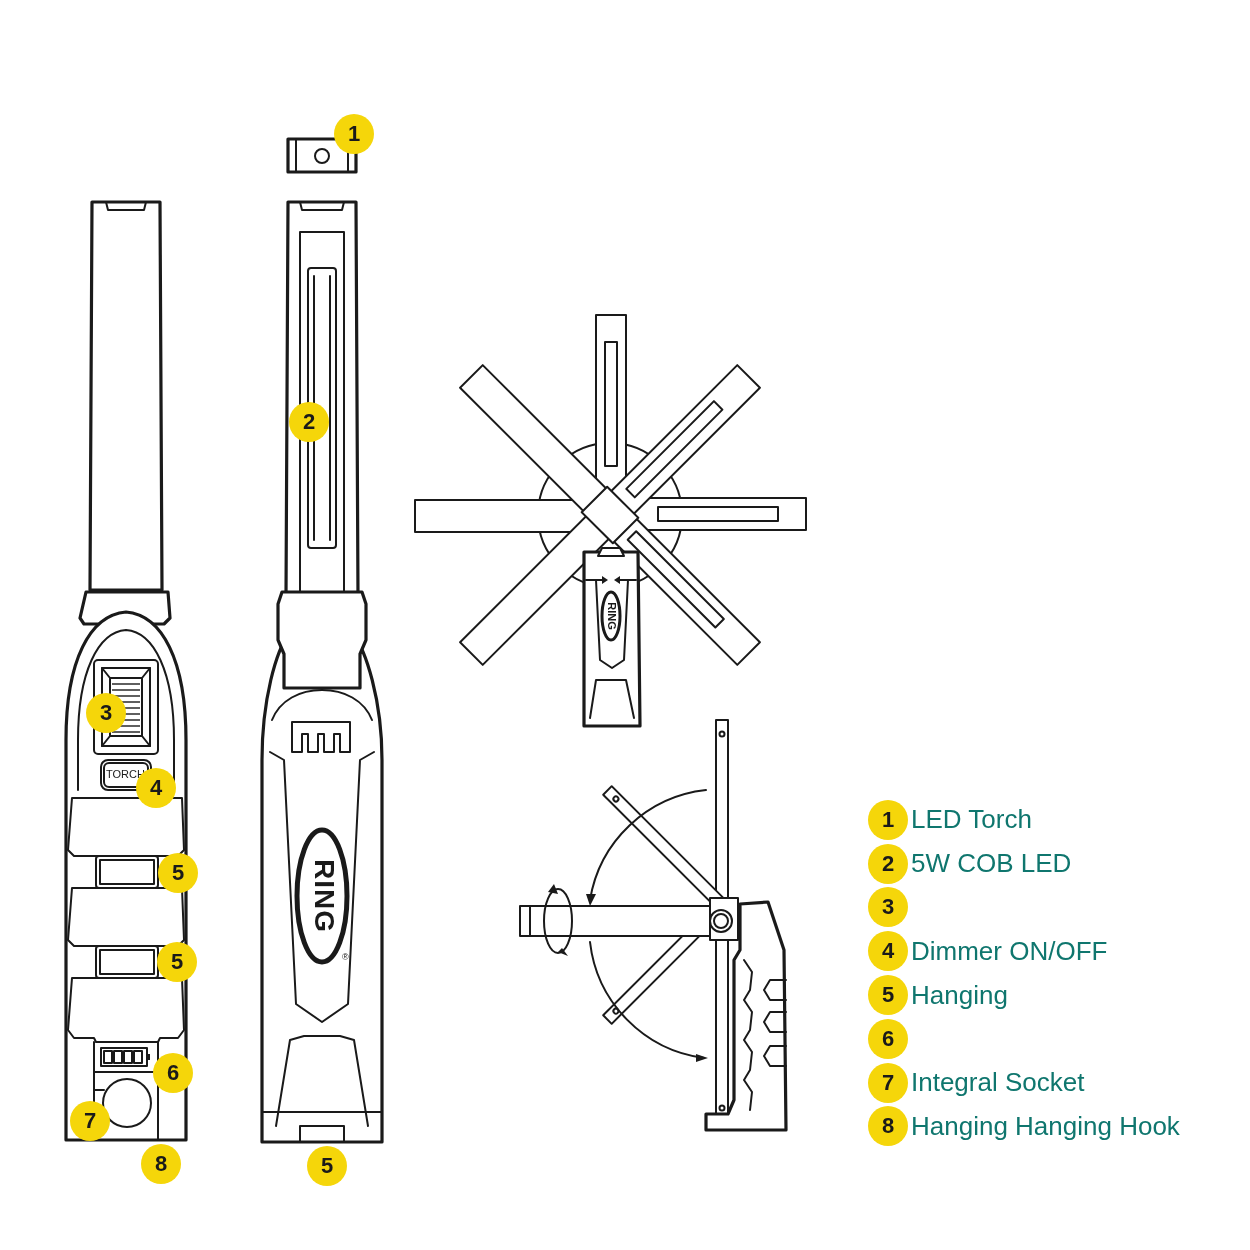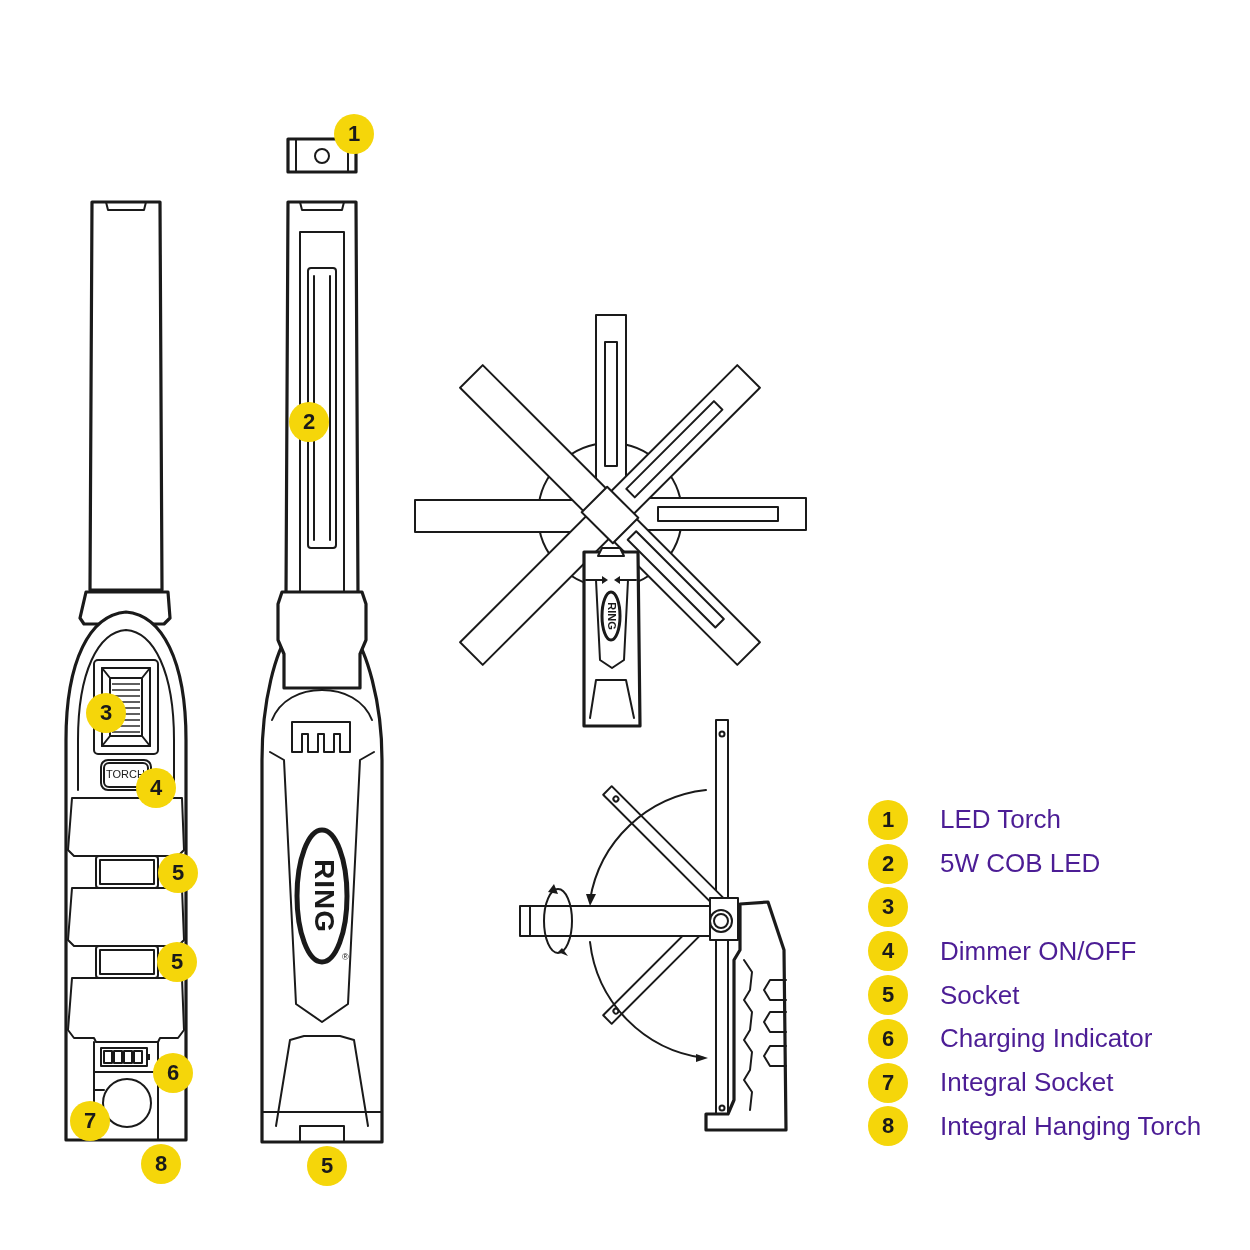--- a/index.html
+++ b/index.html
@@ -10,21 +10,21 @@
     .lnw { fill: #ffffff; stroke: #1a1a1a; stroke-width: 2; stroke-linejoin: round; }
     .thick { fill: #ffffff; stroke: #1a1a1a; stroke-width: 3.2; stroke-linejoin: round; }
     .thin { fill: none; stroke: #1a1a1a; stroke-width: 1.4; }
     .badge { position: absolute; width: 40px; height: 40px; border-radius: 50%;
              background: #f5d60a; color: #1a1a1a; font-weight: bold; font-size: 22px;
              display: flex; align-items: center; justify-content: center;
              font-family: "Liberation Sans", sans-serif; }
     .legend { position: absolute; left: 868px; top: 798px; width: 360px; }
     .legend-item { display: flex; align-items: center; height: 43.8px; }
     .legend-item .badge { position: static; flex: 0 0 40px; }
-    .legend-label { margin-left: 32px; font-size: 26px; color: #4c1d95; white-space: nowrap; }
+    .legend-label { margin-left: 3px; font-size: 26px; color: #0f766e; white-space: nowrap; }
     .torch-btn-text { position: absolute; left: 106px; top: 768px; font-size: 11px; color: #1a1a1a; }
   </style>
 </head>
 <body>
 
 <svg id="drawing" viewBox="0 0 1250 1250" xmlns="http://www.w3.org/2000/svg">
 
   <g>
 
     <path class="thick" d="M92,202 L160,202 L162,590 L90,590 Z"></path>
@@ -204,27 +204,26 @@
   </div>
   <div class="legend-item">
     <div class="badge">3</div>
   </div>
   <div class="legend-item">
     <div class="badge">4</div>
     <span class="legend-label">Dimmer ON/OFF</span>
   </div>
   <div class="legend-item">
     <div class="badge">5</div>
-    <span class="legend-label">Socket</span>
+    <span class="legend-label">Hanging</span>
   </div>
   <div class="legend-item">
     <div class="badge">6</div>
-    <span class="legend-label">Charging Indicator</span>
   </div>
   <div class="legend-item">
     <div class="badge">7</div>
     <span class="legend-label">Integral Socket</span>
   </div>
   <div class="legend-item">
     <div class="badge">8</div>
-    <span class="legend-label">Integral Hanging Torch</span>
+    <span class="legend-label">Hanging Hanging Hook</span>
   </div>
 </div>
 
 </body></html>

